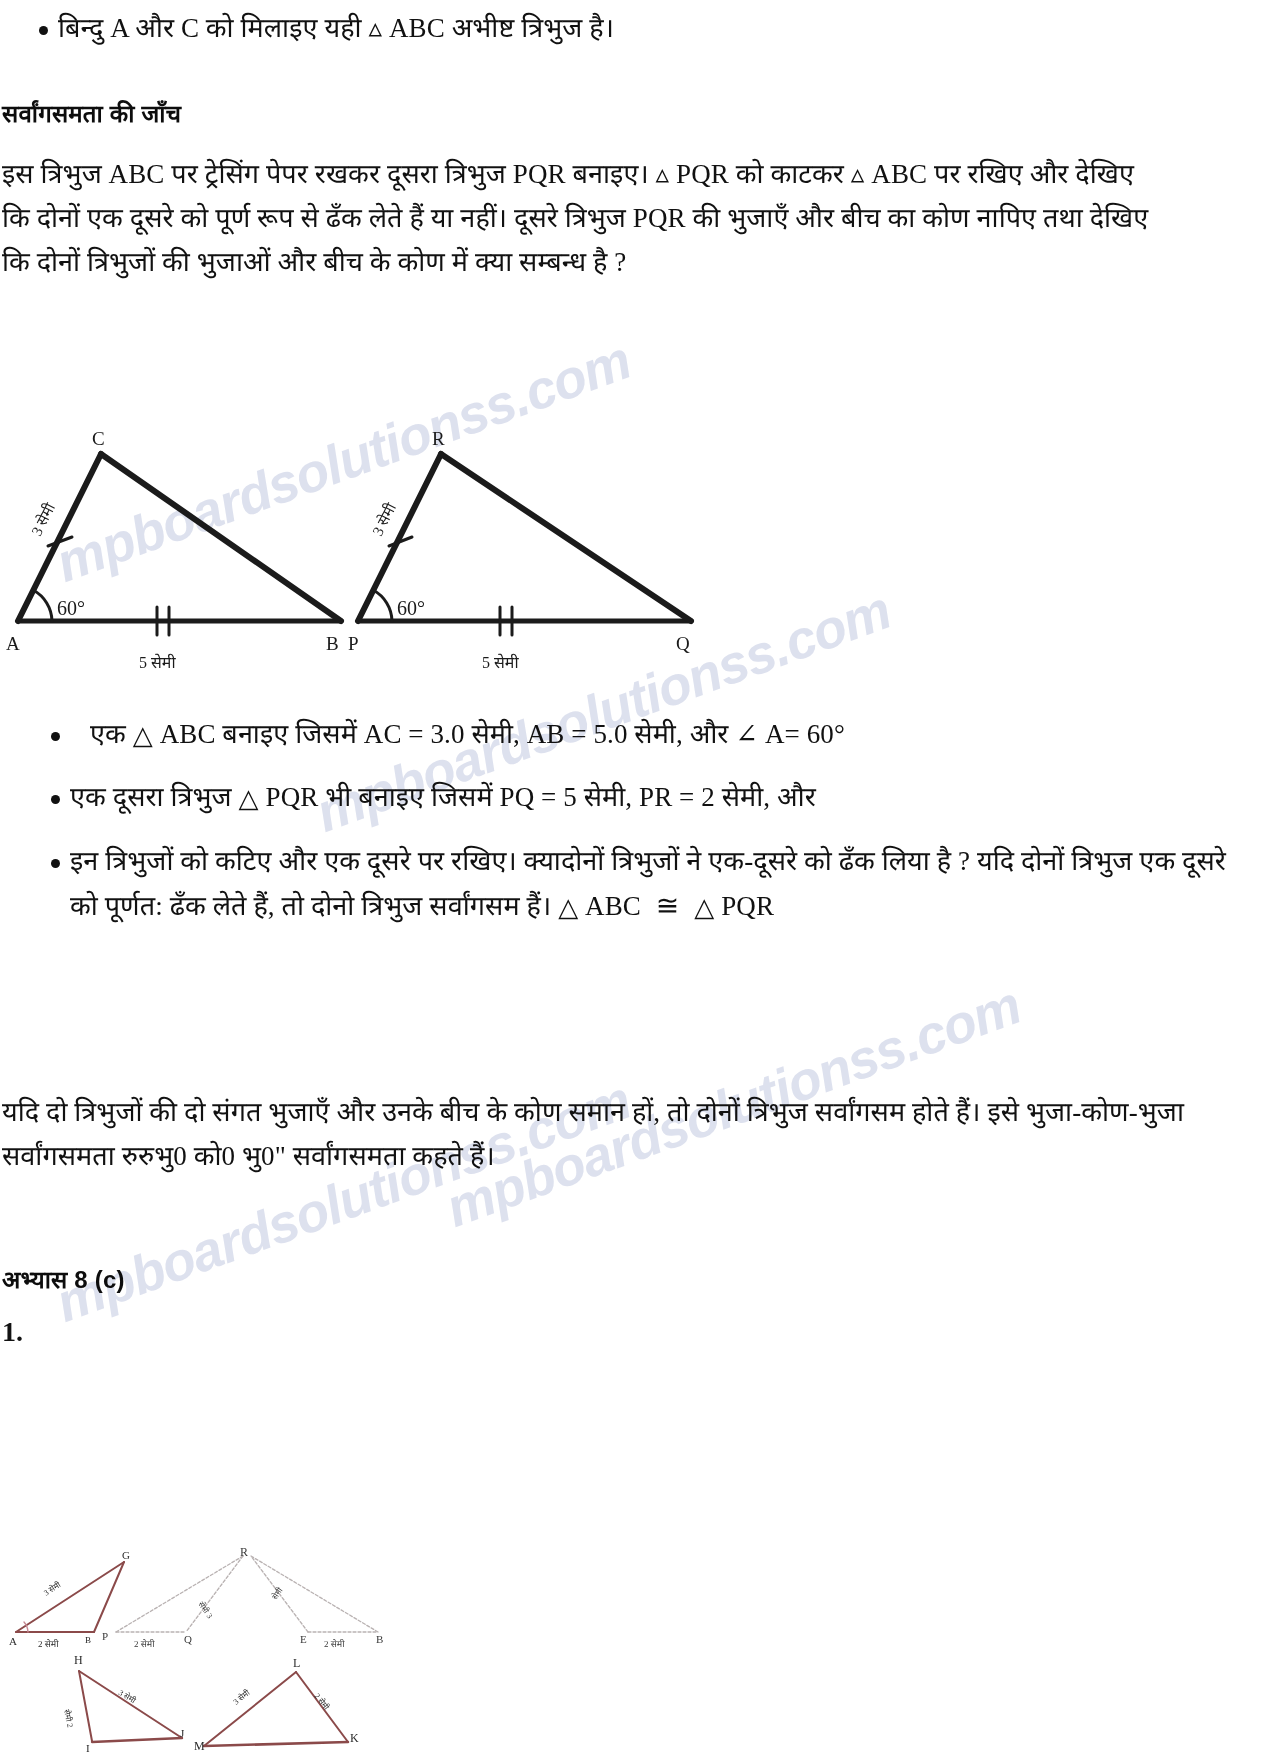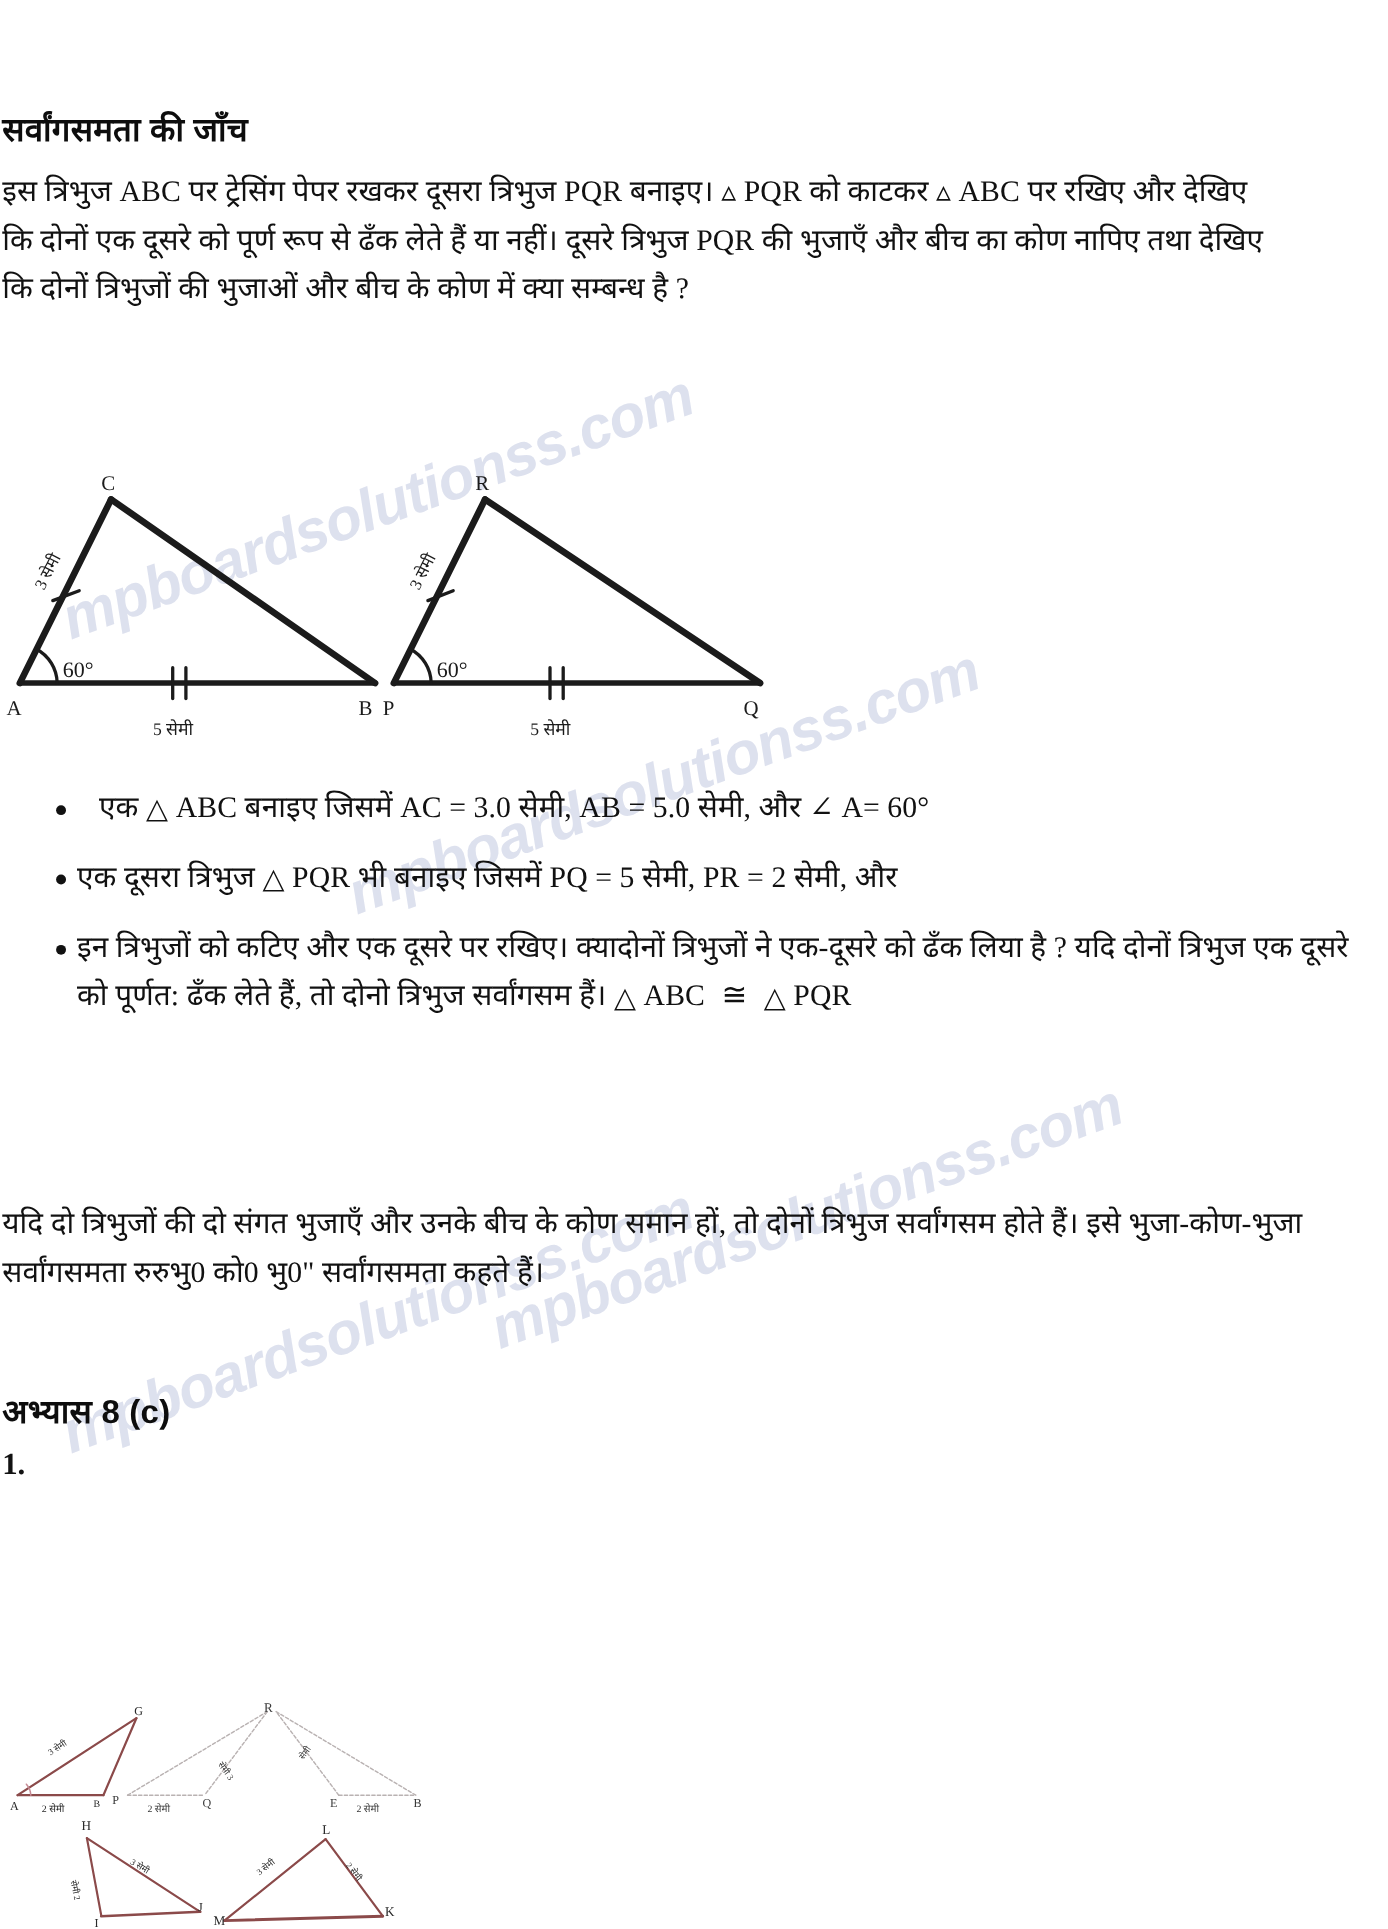--- a/index.html
+++ b/index.html
@@ -32,21 +32,21 @@
   .dot{display:inline-block;width:9px;height:9px;border-radius:50%;background:#111;}
   .bullet-text{flex:1;}
 
   .para{
     font-size:27px;line-height:1.63;color:#111;
     letter-spacing:.1px;
   }
 
   h2.section{
     margin:0;font-family:"Liberation Sans","DejaVu Sans",sans-serif;
-    font-weight:bold;font-size:30px;color:#0d0d0d;letter-spacing:.2px;
+    font-weight:bold;font-size:24px;color:#0d0d0d;letter-spacing:.2px;
   }
 
   .tri-glyph{font-size:26px;vertical-align:-1px;}
   .ang{font-size:27px;}
 
   
   .fig1{position:absolute;left:0;top:425px;width:740px;height:270px;}
   .fig1 svg{display:block;}
 
   
@@ -59,20 +59,24 @@
 </head>
 <body>
 
 <div class="page">
 
   <div class="wm wm1" style="color: rgb(201, 207, 228);">mpboardsolutionss.com</div>
   <div class="wm wm2" style="color: rgb(201, 207, 228);">mpboardsolutionss.com</div>
   <div class="wm wm3" style="color: rgb(201, 207, 228);">mpboardsolutionss.com</div>
   <div class="wm wm4" style="color: rgb(201, 207, 228);">mpboardsolutionss.com</div>
 
+  <div class="bullet-row" style="position:absolute;left:28px;top:6px;width:1200px;">
+    <div class="bullet-dot"><span class="dot"></span></div>
+    <div class="bullet-text para">बिन्दु A और C को मिलाइए यही ▵ ABC अभीष्ट त्रिभुज है।</div>
+  </div>
 
   <h2 class="section" style="position:absolute;left:2px;top:96px;">सर्वांगसमता की जाँच</h2>
 
   <div class="para" style="position:absolute;left:2px;top:152px;width:1150px;">इस त्रिभुज ABC पर ट्रेसिंग पेपर रखकर दूसरा त्रिभुज PQR बनाइए। ▵ PQR को काटकर ▵ ABC पर रखिए और देखिए कि दोनों एक दूसरे को पूर्ण रूप से ढँक लेते हैं या नहीं। दूसरे त्रिभुज PQR की भुजाएँ और बीच का कोण नापिए तथा देखिए कि दोनों त्रिभुजों की भुजाओं और बीच के कोण में क्या सम्बन्ध है ?</div>
 
   <div class="fig1">
     <svg width="740" height="270" viewBox="0 0 740 270" xmlns="http://www.w3.org/2000/svg">
       <g stroke="#1b1b1b" fill="none" stroke-linecap="round">
 
         <path d="M18,196 L341,196" stroke-width="5"></path>

